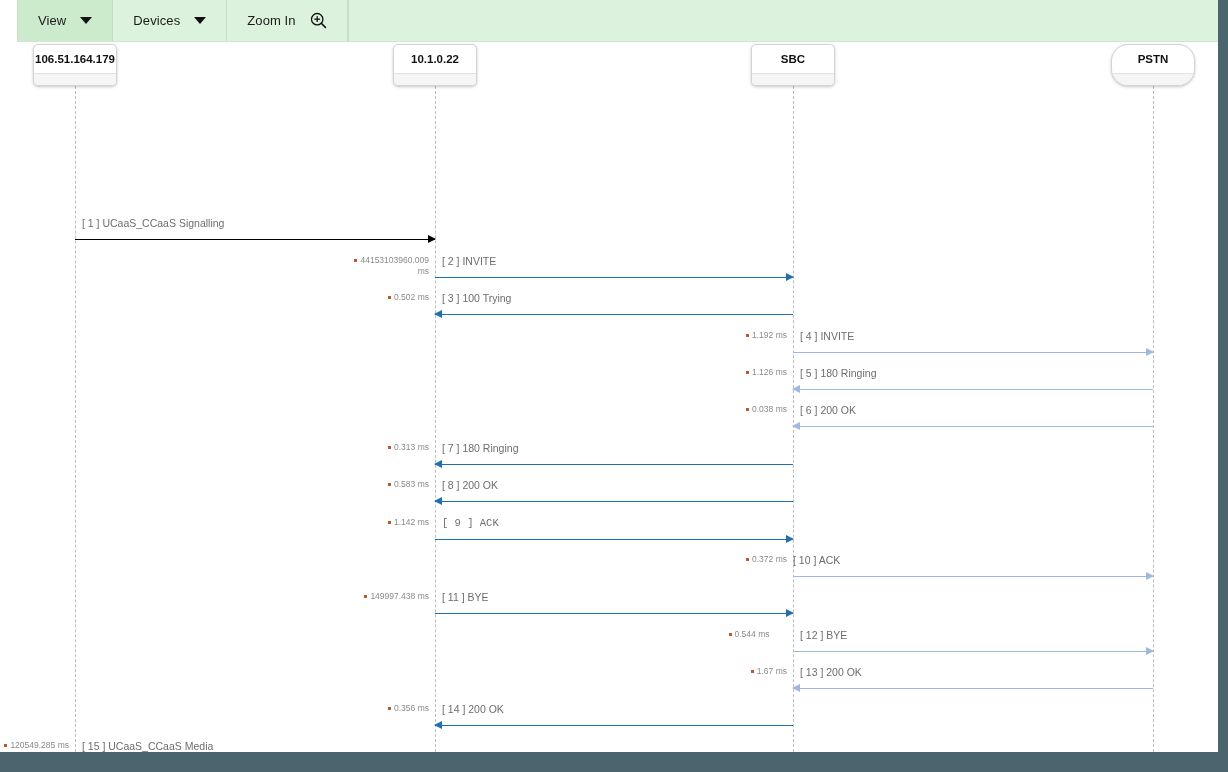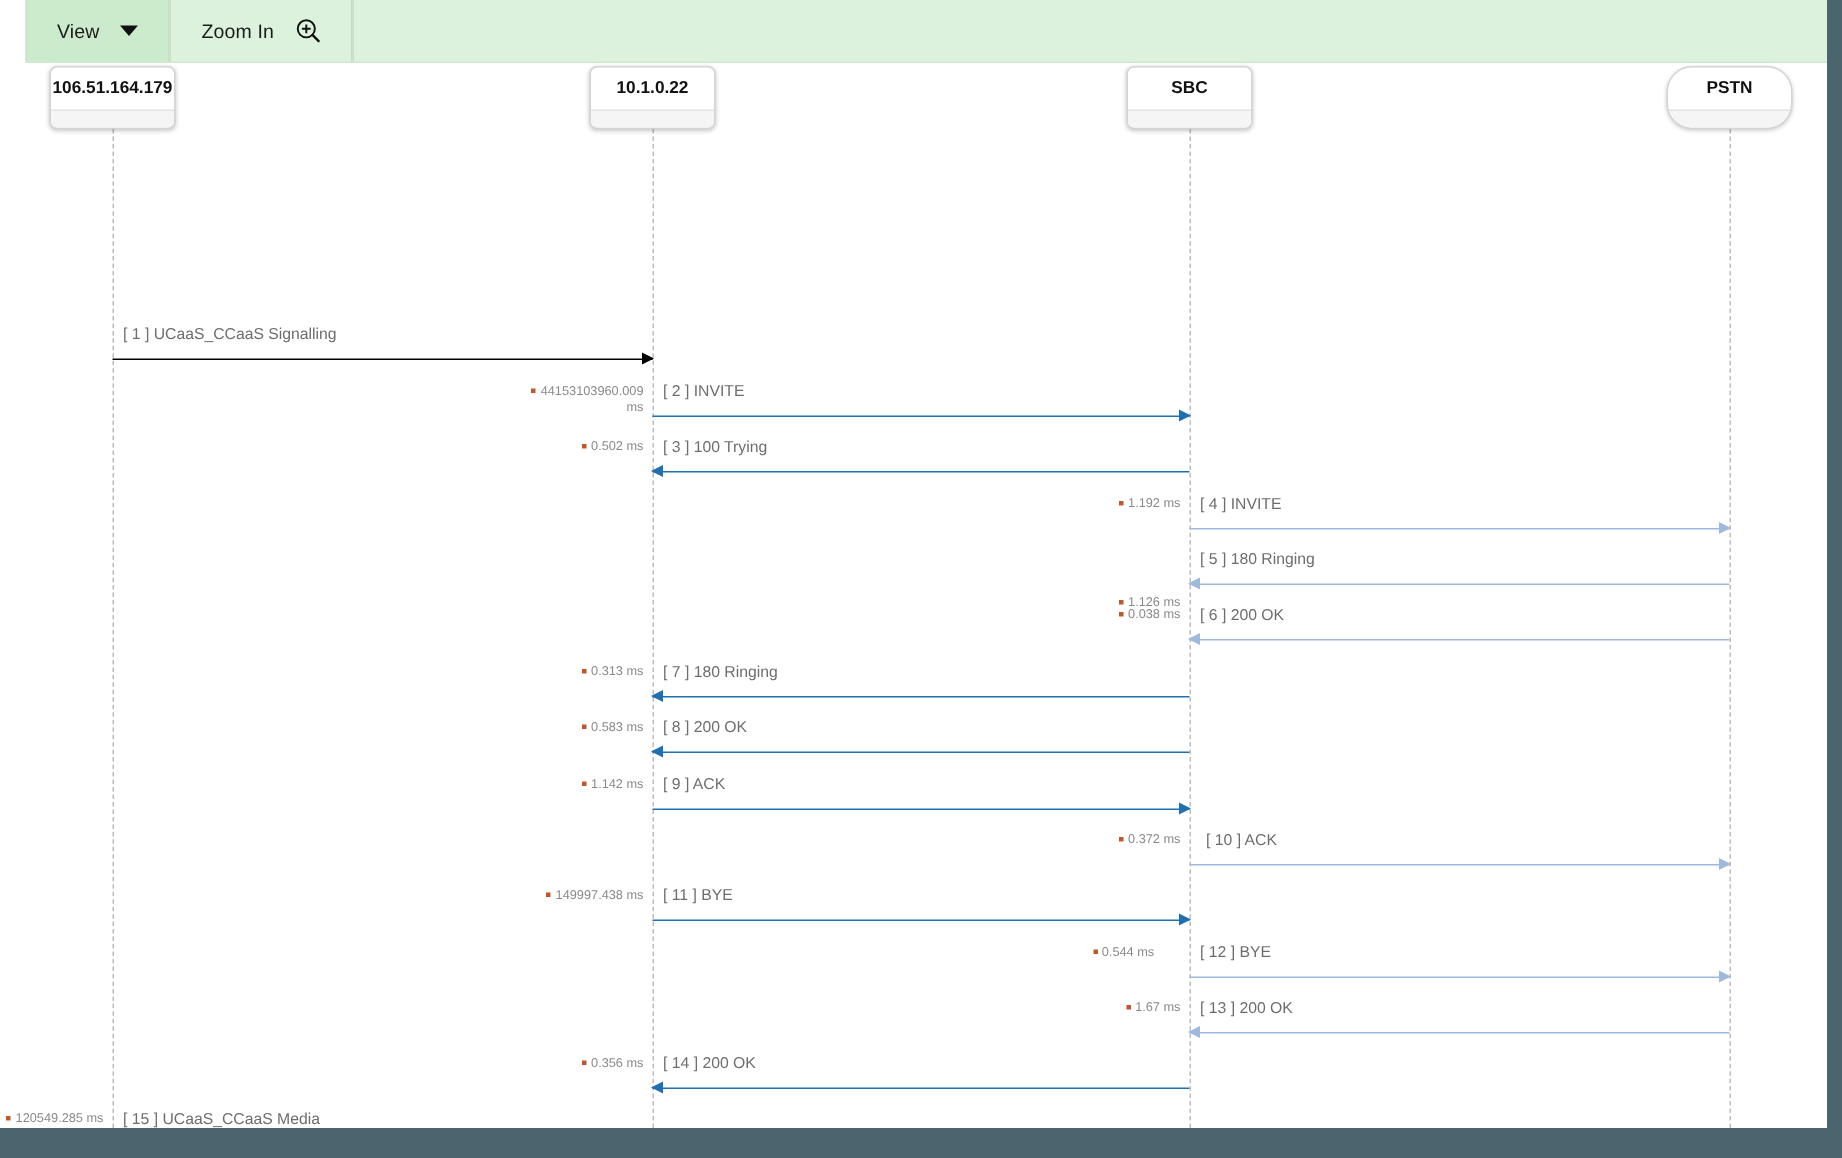--- a/index.html
+++ b/index.html
@@ -166,20 +166,26 @@
 
   <div class="toolbar" id="toolbar">
       <div class="tb-sep"></div>
       <div class="tb-btn active">
         <span class="lbl">View</span>
         <span style="display: flex; align-items: center;">
           <span class="caret"></span>
         </span>
       </div>
       <div class="tb-sep"></div>
+      <div class="tb-btn">
+        <span class="lbl">Devices</span>
+        <span style="display: flex; align-items: center;">
+          <span class="caret"></span>
+        </span>
+      </div>
       <div class="tb-sep"></div>
       <div class="tb-btn">
         <span class="lbl">Zoom In</span>
         <span style="display: flex; align-items: center;">
           <svg width="17" height="17" viewBox="0 0 17 17" class="zoom-glyph">
             <circle cx="7.2" cy="7.2" r="5.7" fill="none" stroke="#111" stroke-width="1.3"></circle>
             <line x1="4.3" y1="7.2" x2="10.1" y2="7.2" stroke="#111" stroke-width="1.3"></line>
             <line x1="7.2" y1="4.3" x2="7.2" y2="10.1" stroke="#111" stroke-width="1.3"></line>
             <line x1="11.3" y1="11.3" x2="15.4" y2="15.4" stroke="#111" stroke-width="1.6" stroke-linecap="round"></line>
           </svg>
@@ -230,21 +236,21 @@
       <div class="msg r" style="left: 793px; top: 310px; width: 360px;">
         <div class="line" style="width: 360px; border-top-color: rgb(159, 185, 221); border-top-width: 1px;"></div>
         <div class="head" style="left: 353px; border-left-color: rgb(159, 185, 221);"></div>
         <div class="label" style="left: 7px;">[ 4 ] INVITE</div>
         <div class="timing" style="width: 76px; left: -82px;"><span class="tick" style="background: rgb(194, 86, 43);"></span><span>1.192 ms</span></div>
       </div>
       <div class="msg l" style="left: 793px; top: 347px; width: 360px;">
         <div class="line" style="width: 360px; border-top-color: rgb(159, 185, 221); border-top-width: 1px;"></div>
         <div class="head" style="left: -1px; border-right-color: rgb(159, 185, 221);"></div>
         <div class="label" style="left: 7px;">[ 5 ] 180 Ringing</div>
-        <div class="timing" style="width: 76px; left: -82px; margin-top: 29px;"><span class="tick" style="background: rgb(194, 86, 43);"></span><span>1.126 ms</span></div>
+        <div class="timing" style="width: 76px; left: -82px;"><span class="tick" style="background: rgb(194, 86, 43);"></span><span>1.126 ms</span></div>
       </div>
       <div class="msg l" style="left: 793px; top: 384px; width: 360px;">
         <div class="line" style="width: 360px; border-top-color: rgb(159, 185, 221); border-top-width: 1px;"></div>
         <div class="head" style="left: -1px; border-right-color: rgb(159, 185, 221);"></div>
         <div class="label" style="left: 7px;">[ 6 ] 200 OK</div>
         <div class="timing" style="width: 76px; left: -82px;"><span class="tick" style="background: rgb(194, 86, 43);"></span><span>0.038 ms</span></div>
       </div>
       <div class="msg l" style="left: 435px; top: 422px; width: 358px;">
         <div class="line" style="width: 358px; border-top-color: rgb(31, 111, 178); border-top-width: 1px;"></div>
         <div class="head" style="left: -1px; border-right-color: rgb(31, 111, 178);"></div>
@@ -253,27 +259,27 @@
       </div>
       <div class="msg l" style="left: 435px; top: 459px; width: 358px;">
         <div class="line" style="width: 358px; border-top-color: rgb(31, 111, 178); border-top-width: 1px;"></div>
         <div class="head" style="left: -1px; border-right-color: rgb(31, 111, 178);"></div>
         <div class="label" style="left: 7px;">[ 8 ] 200 OK</div>
         <div class="timing" style="width: 76px; left: -82px;"><span class="tick" style="background: rgb(194, 86, 43);"></span><span>0.583 ms</span></div>
       </div>
       <div class="msg r" style="left: 435px; top: 497px; width: 358px;">
         <div class="line" style="width: 358px; border-top-color: rgb(31, 111, 178); border-top-width: 1px;"></div>
         <div class="head" style="left: 351px; border-left-color: rgb(31, 111, 178);"></div>
-        <div class="label" style="left: 7px;">[ 9 ] ACK</div>
+        <div class="label" style="left: 7px; font-family: Liberation Mono, monospace;">[ 9 ] ACK</div>
         <div class="timing" style="width: 76px; left: -82px;"><span class="tick" style="background: rgb(194, 86, 43);"></span><span>1.142 ms</span></div>
       </div>
       <div class="msg r" style="left: 793px; top: 534px; width: 360px;">
         <div class="line" style="width: 360px; border-top-color: rgb(159, 185, 221); border-top-width: 1px;"></div>
         <div class="head" style="left: 353px; border-left-color: rgb(159, 185, 221);"></div>
-        <div class="label" style="left: 11px;">[ 10 ] ACK</div>
+        <div class="label" style="left: 0;">[ 10 ] ACK</div>
         <div class="timing" style="width: 76px; left: -82px;"><span class="tick" style="background: rgb(194, 86, 43);"></span><span>0.372 ms</span></div>
       </div>
       <div class="msg r" style="left: 435px; top: 571px; width: 358px;">
         <div class="line" style="width: 358px; border-top-color: rgb(31, 111, 178); border-top-width: 1px;"></div>
         <div class="head" style="left: 351px; border-left-color: rgb(31, 111, 178);"></div>
         <div class="label" style="left: 7px;">[ 11 ] BYE</div>
         <div class="timing" style="width: 76px; left: -82px;"><span class="tick" style="background: rgb(194, 86, 43);"></span><span>149997.438 ms</span></div>
       </div>
       <div class="msg r" style="left: 793px; top: 609px; width: 360px;">
         <div class="line" style="width: 360px; border-top-color: rgb(159, 185, 221); border-top-width: 1px;"></div>

